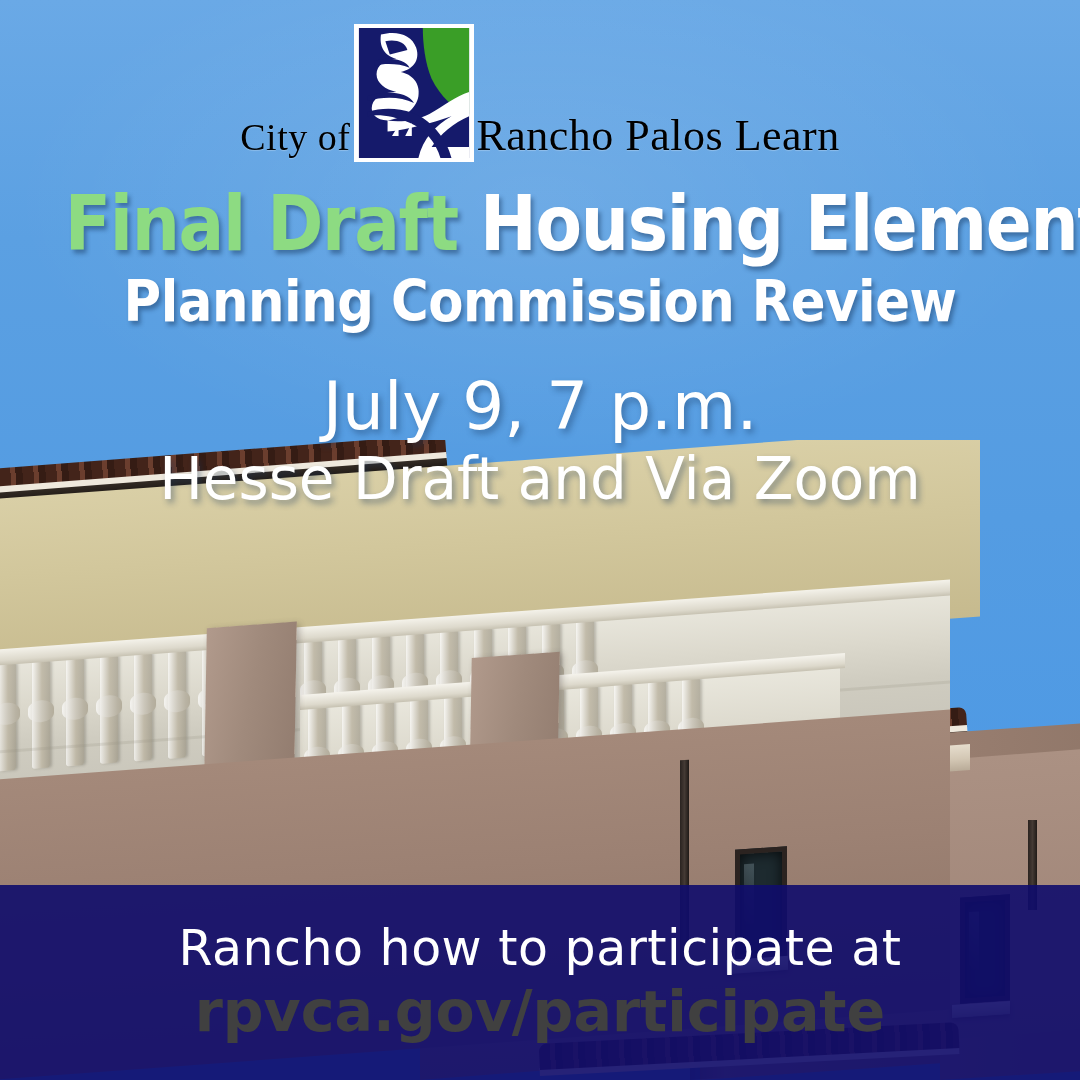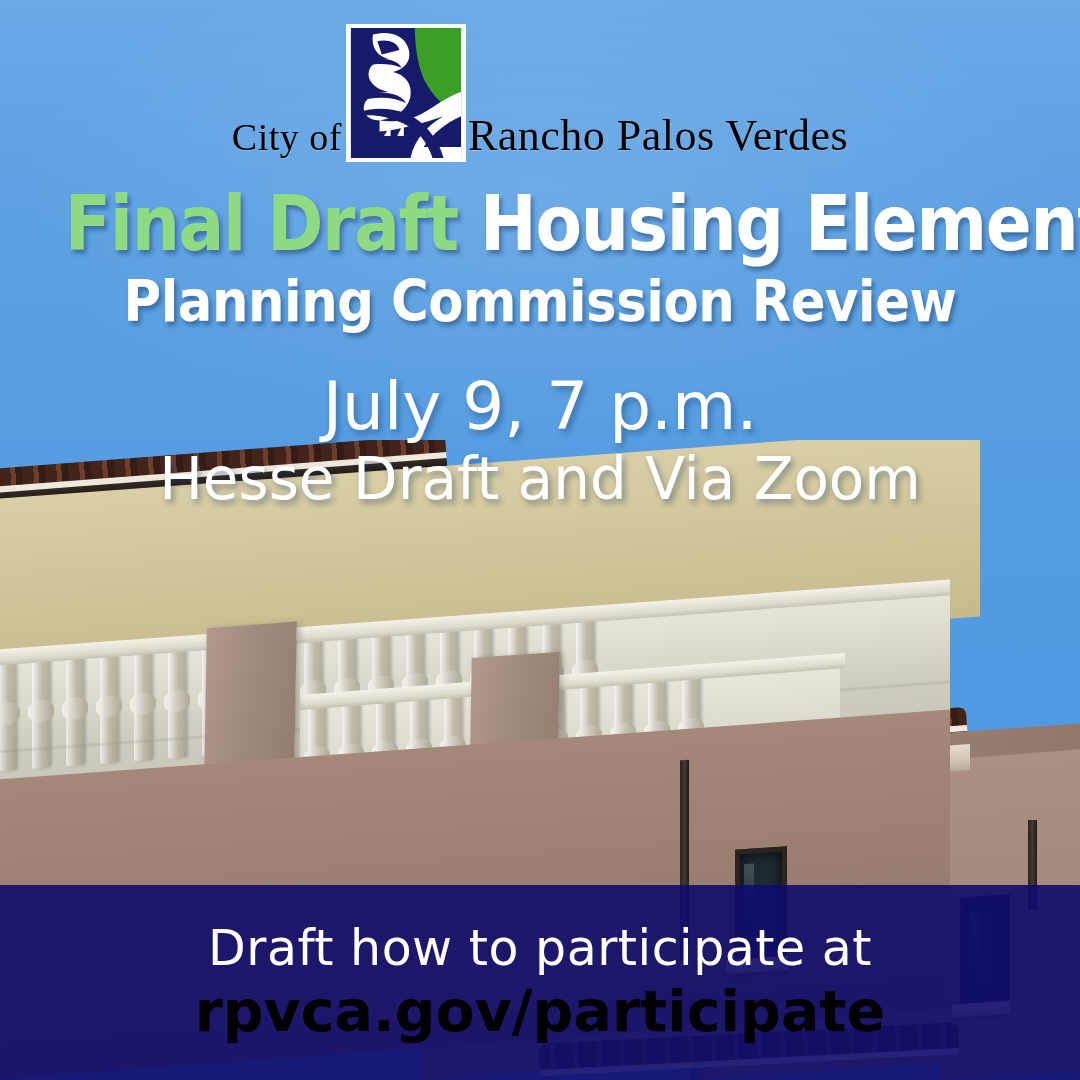--- a/index.html
+++ b/index.html
@@ -442,21 +442,21 @@
     font-size: 49px;
     color: #ffffff;
     letter-spacing: 0.5px;
     line-height: 1.1;
     white-space: nowrap;
   }
   .b-2 {
     font-family: "DejaVu Sans", sans-serif;
     font-weight: bold;
     font-size: 57px;
-    color: #000000;
+    color: #404040;
     letter-spacing: 0px;
     line-height: 1.1;
     white-space: nowrap;
   }
 </style>
 </head>
 <body>
 
 <div id="poster">
 
@@ -624,31 +624,31 @@
                  C16 34 24 28 34 28 C26 26 18 20 20 6 Z" fill="#ffffff"></path>
         <path d="M24 12 C32 10 42 12 44 20 L28 24 Z" fill="#151a6b"></path>
         <path d="M14 30 C26 26 42 28 46 36 C36 32 24 32 14 34 Z" fill="#151a6b"></path>
         <path d="M8 62 C24 56 44 58 50 68 C38 62 22 62 8 66 Z" fill="#151a6b"></path>
         <path d="M8 76 C28 70 52 74 66 88 C78 100 82 110 84 118 L74 118
                  C70 104 60 92 46 86 C32 80 18 78 8 80 Z" fill="#151a6b"></path>
         <path d="M30 98 L36 88 L36 98 Z" fill="#ffffff"></path>
         <path d="M42 98 L48 86 L48 98 Z" fill="#ffffff"></path>
       </svg>
     </div>
-    <div class="logo-word logo-right">Rancho Palos Verdes</div>
+    <div class="logo-word logo-right">Rancho Palos Learn</div>
   </div>
 
   <div class="headline-block">
     <div class="h-main"><span class="accent">Final Draft</span><span>&nbsp;</span><span>Housing Element</span></div>
     <div class="h-sub">Planning Commission Review</div>
   </div>
 
   <div class="date-block">
     <div class="d-1">July 9, 7 p.m.</div>
     <div class="d-2">Hesse Draft and Via Zoom</div>
   </div>
 
   <div class="banner">
-    <div class="b-1">Draft how to participate at</div>
+    <div class="b-1">Rancho how to participate at</div>
     <div class="b-2">rpvca.gov/participate</div>
   </div>
 
 </div>
 
 </body></html>

